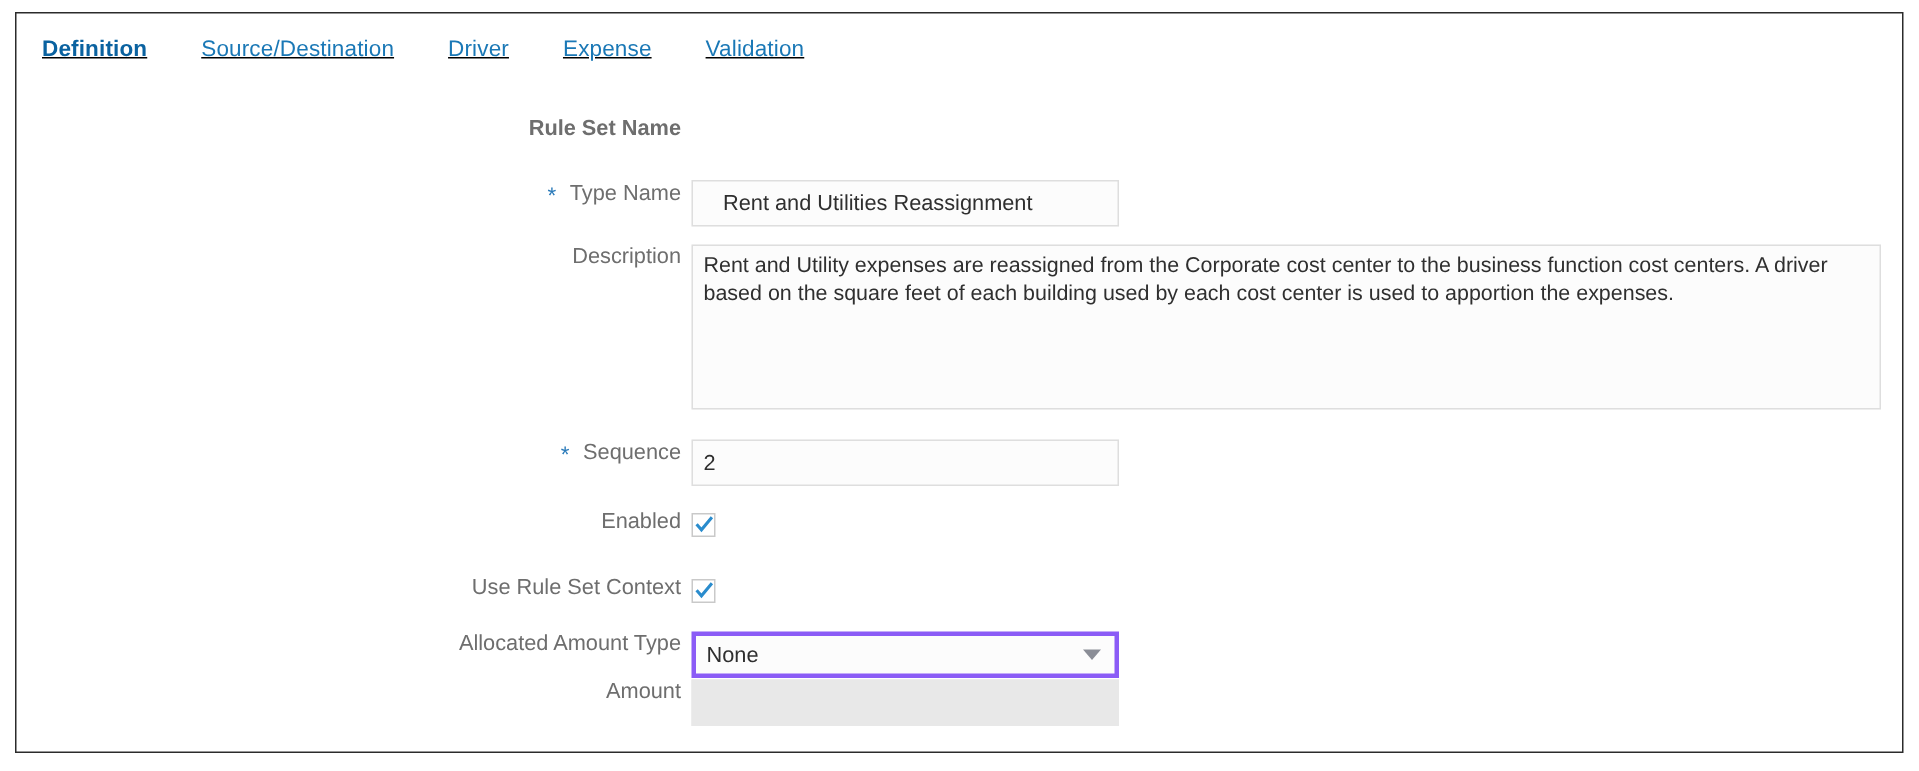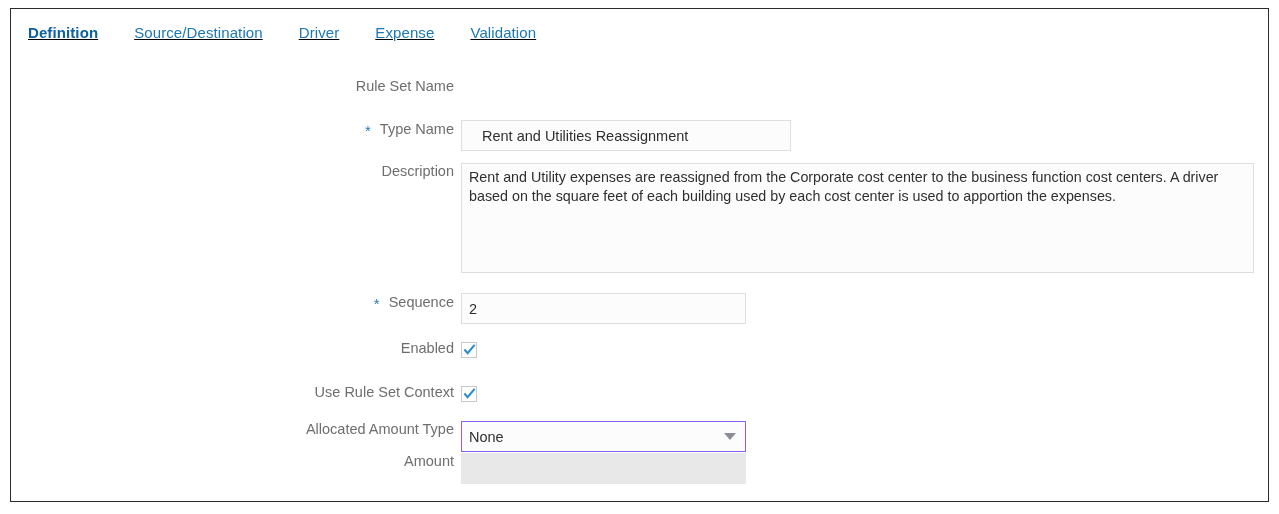--- a/index.html
+++ b/index.html
@@ -94,21 +94,21 @@
     background: #fcfcfc;
     border: 1px solid #dedede;
     box-sizing: border-box;
     font-family: "Liberation Sans", sans-serif;
     font-size: 14.5px;
     color: #2f2f2f;
     padding: 4px 7px;
     outline: none;
   }
   .field-input.rulename {
-    width: 330px;
+    width: 285px;
     height: 31px;
     line-height: 22px;
     padding-left: 20px;
   }
   .field-input.sequence {
     width: 285px;
     height: 31px;
     line-height: 22px;
   }
   .field-textarea {
@@ -142,21 +142,21 @@
     left: 1px;
     top: 0px;
     width: 13px;
     height: 13px;
   }
 
   .select-box {
     width: 285px;
     height: 31px;
     background: #fcfcfc;
-    border: 1px solid #8b5cf6;
+    border: 3px solid #8b5cf6;
     box-sizing: border-box;
     display: flex;
     align-items: center;
     justify-content: space-between;
     padding: 0 9px 0 7px;
     cursor: pointer;
   }
   .select-value {
     font-size: 14.5px;
     color: #2f2f2f;
@@ -185,21 +185,21 @@
   <div id="tabbar">
     <div class="tab active">Definition</div>
     <div class="tab">Source/Destination</div>
     <div class="tab">Driver</div>
     <div class="tab">Expense</div>
     <div class="tab">Validation</div>
   </div>
 
   <div id="form">
 
-    <div class="row" style="top:23px;">
+    <div class="row" style="top:23px;font-weight:bold;">
       <div class="label">Rule Set Name</div>
     </div>
 
     <div class="row" style="top:65px;">
       <div class="label">
         <span class="req-star">*</span><span>Type Name</span>
       </div>
       <input class="field-input rulename" type="text" value="Rent and Utilities Reassignment" style="">
     </div>
 

